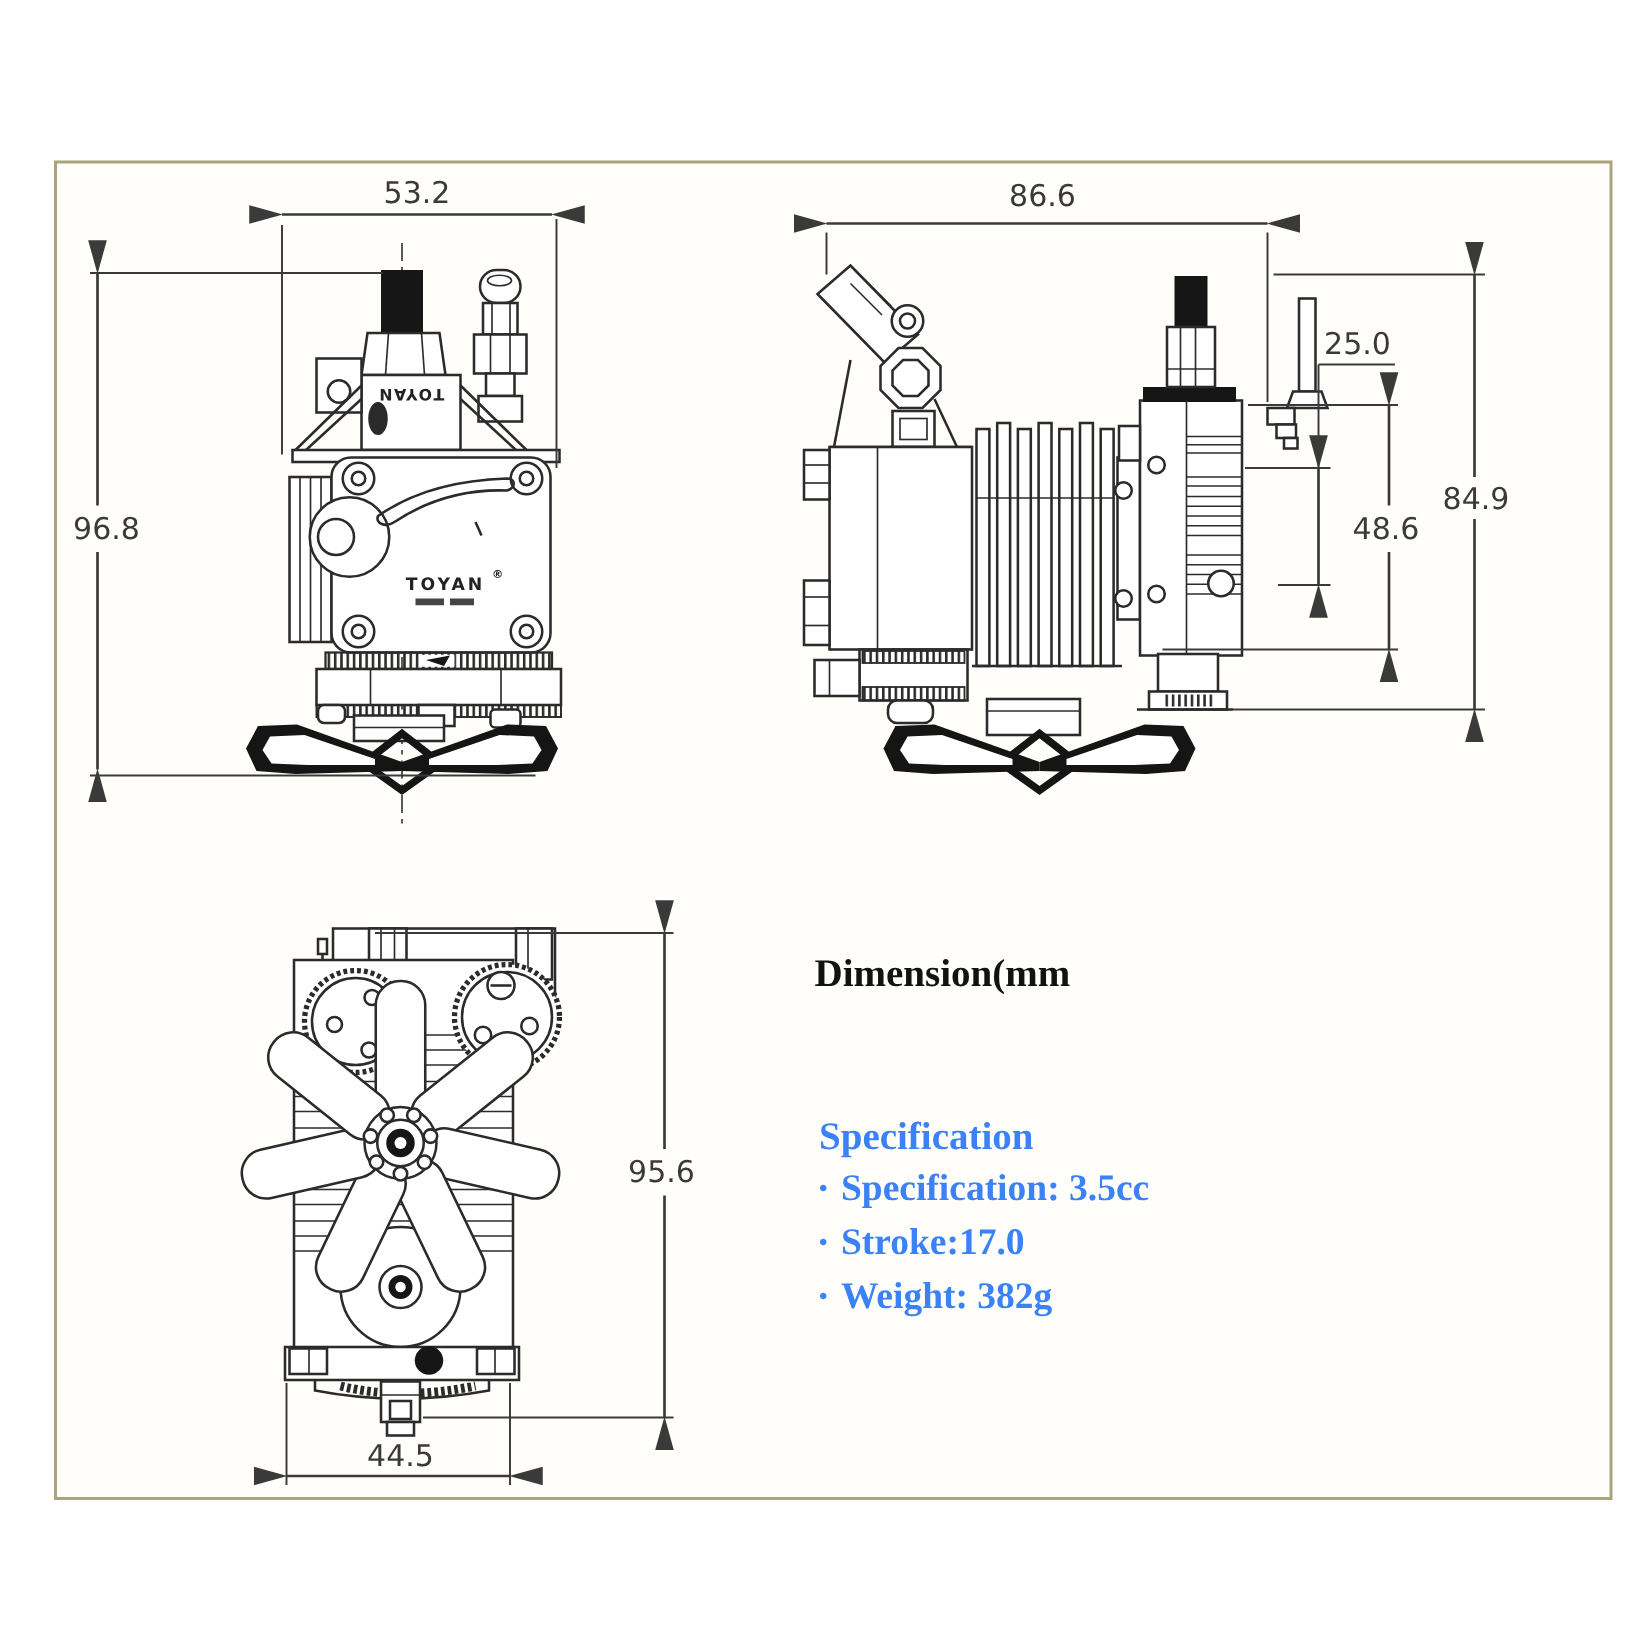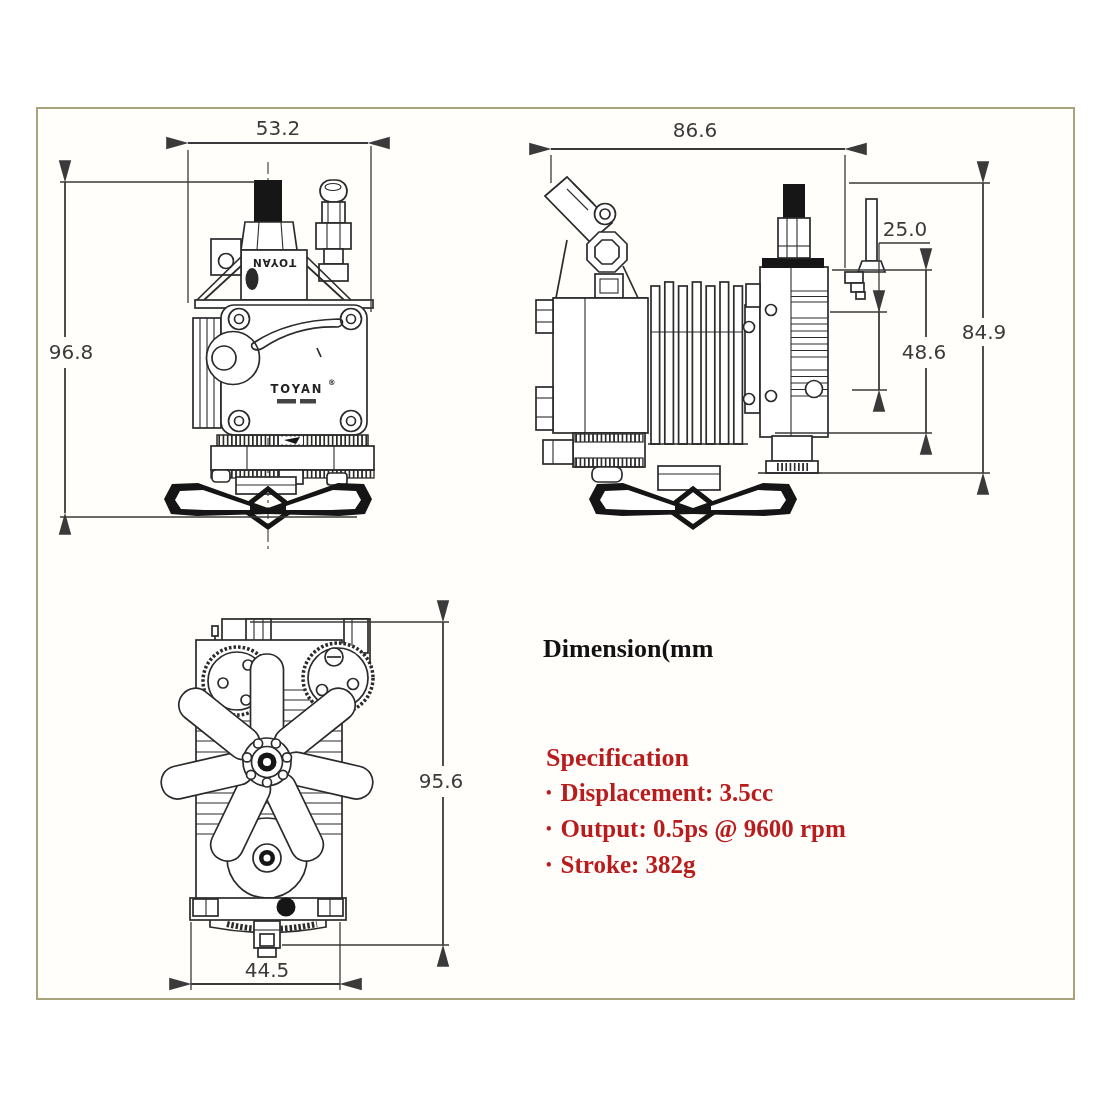--- a/index.html
+++ b/index.html
@@ -12,21 +12,21 @@
   svg .lnf{stroke:#2b2b2b;stroke-width:1.7;fill:#ffffff;}
   svg .thin{stroke:#2b2b2b;stroke-width:1.1;fill:none;}
   svg .dark{fill:#161616;stroke:none;}
   svg .dim{stroke:#3a3a3a;stroke-width:1.8;fill:none;}
   svg .ext{stroke:#3a3a3a;stroke-width:1.3;fill:none;}
   svg .cl{stroke:#4a4a4a;stroke-width:1.2;fill:none;stroke-dasharray:12 4 3 4;}
   svg text.dimtxt{font-family:"DejaVu Sans",sans-serif;font-size:20px;fill:#3a3a3a;}
   svg text.brand{font-family:"DejaVu Sans",sans-serif;font-weight:bold;fill:#222;}
   .title{position:absolute;left:543px;top:634px;display:flex;gap:30px;white-space:nowrap;
          font-size:26px;font-weight:700;color:#121212;}
-  .spec{position:absolute;left:546px;top:740px;color:#b91c1c;}
+  .spec{position:absolute;left:546px;top:740px;color:#3b82f6;}
   .spec-heading{font-size:26px;font-weight:700;line-height:36px;}
   .spec ul{list-style:none;margin:0;padding:0;}
   .spec li{font-size:25px;font-weight:700;line-height:33px;white-space:nowrap;}
   .spec .bullet{display:inline-block;font-size:16px;margin-right:9px;transform:translateY(-3px);}
 </style>
 </head>
 <body>
 
 <div class="page">
   <div class="frame"></div>
@@ -354,18 +354,18 @@
     </g>
   </svg>
 
   <div class="title">
     <span>Dimension(mm</span>
   </div>
 
   <div class="spec">
     <div class="spec-heading">Specification</div>
     <ul>
-      <li><span class="bullet">•</span><span>Displacement: 3.5cc</span></li>
-      <li><span class="bullet">•</span><span>Output: 0.5ps @ 9600 rpm</span></li>
-      <li><span class="bullet">•</span><span>Stroke: 382g</span></li>
+      <li><span class="bullet">•</span><span>Specification: 3.5cc</span></li>
+      <li><span class="bullet">•</span><span>Stroke:17.0</span></li>
+      <li><span class="bullet">•</span><span>Weight: 382g</span></li>
     </ul>
   </div>
 </div>
 
 </body></html>

